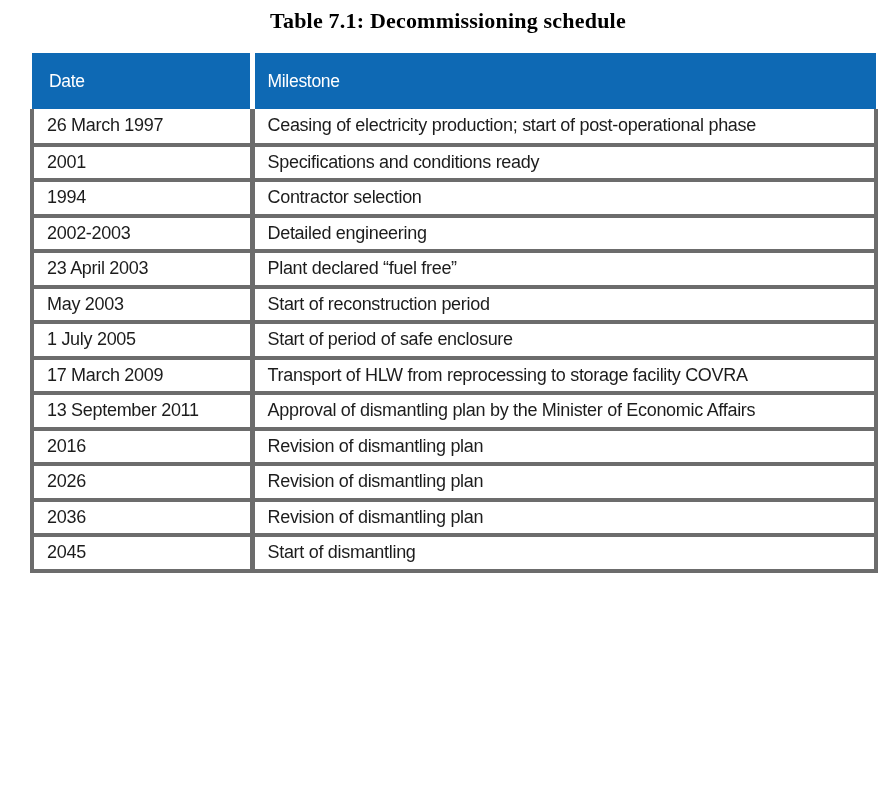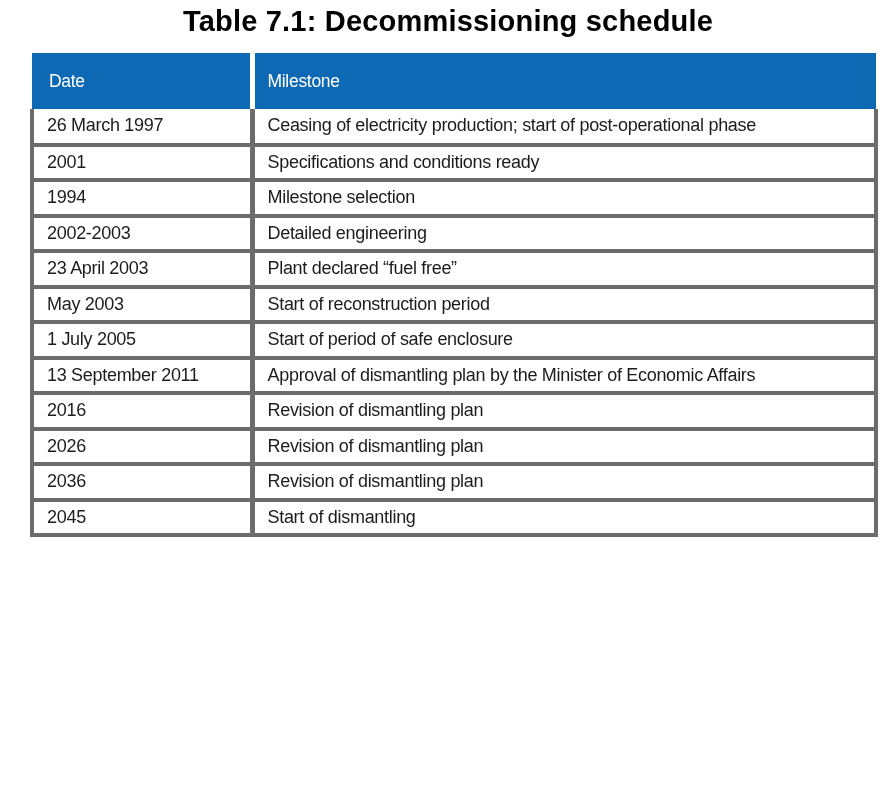--- a/index.html
+++ b/index.html
@@ -19,23 +19,23 @@
     overflow: hidden;
   }
   .page {
     width: 896px;
     height: 790px;
     background: var(--page-bg);
   }
   .doc-title {
     margin-top: 7px;
     text-align: center;
-    font-family: Liberation Sans, sans-serif;
+    font-family: Liberation Serif, serif;
     font-weight: 700;
-    font-size: 29px;
+    font-size: 22px;
     line-height: 28px;
     color: #000000;
     letter-spacing: 0.2px;
   }
   table.schedule {
     border-collapse: collapse;
     table-layout: fixed;
     width: 844px;
     margin: 18px 13px 0 30px;
     background: var(--row-bg);
@@ -103,37 +103,41 @@
         <tr>
           <td class="col-date">26 March 1997</td>
           <td class="col-milestone">Ceasing of electricity production; start of post-operational phase</td>
         </tr>
         <tr>
           <td class="col-date">2001</td>
           <td class="col-milestone">Specifications and conditions ready</td>
         </tr>
         <tr>
           <td class="col-date">1994</td>
-          <td class="col-milestone">Milestone selection</td>
+          <td class="col-milestone">Contractor selection</td>
         </tr>
         <tr>
           <td class="col-date">2002-2003</td>
           <td class="col-milestone">Detailed engineering</td>
         </tr>
         <tr>
           <td class="col-date">23 April 2003</td>
           <td class="col-milestone">Plant declared “fuel free”</td>
         </tr>
         <tr>
           <td class="col-date">May 2003</td>
           <td class="col-milestone">Start of reconstruction period</td>
         </tr>
         <tr>
           <td class="col-date">1 July 2005</td>
           <td class="col-milestone">Start of period of safe enclosure</td>
+        </tr>
+        <tr>
+          <td class="col-date">17 March 2009</td>
+          <td class="col-milestone">Transport of HLW from reprocessing to storage facility COVRA</td>
         </tr>
         <tr>
           <td class="col-date">13 September 2011</td>
           <td class="col-milestone">Approval of dismantling plan by the Minister of Economic Affairs</td>
         </tr>
         <tr>
           <td class="col-date">2016</td>
           <td class="col-milestone">Revision of dismantling plan</td>
         </tr>
         <tr>

